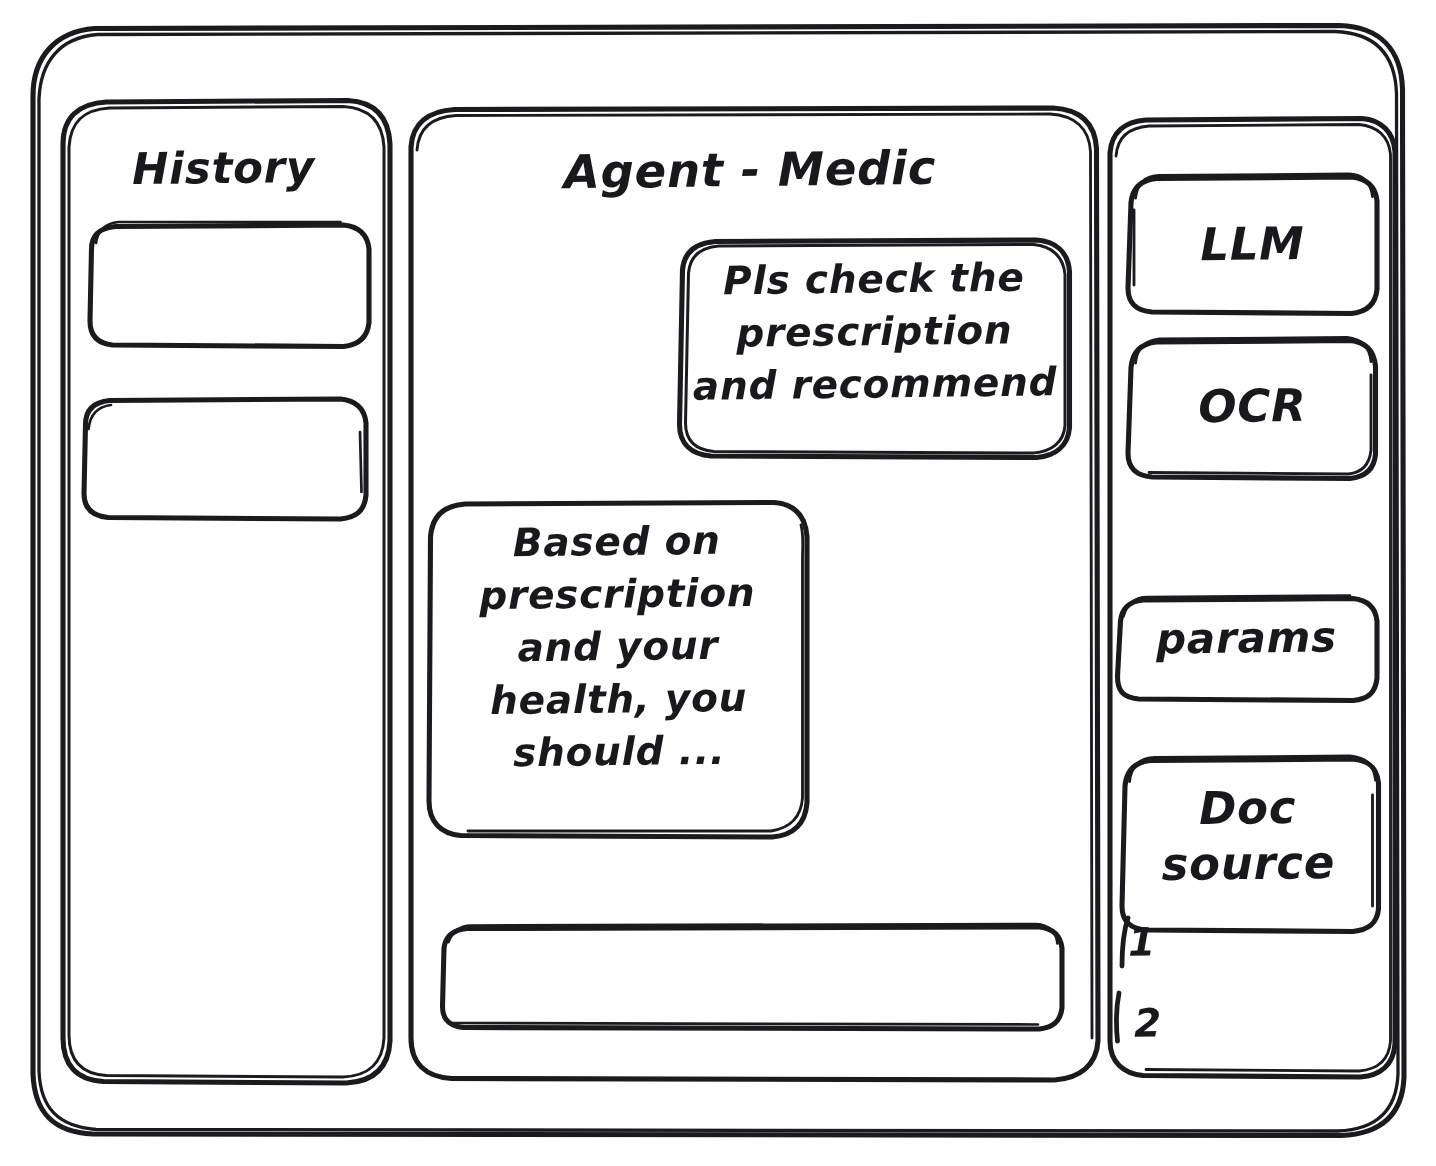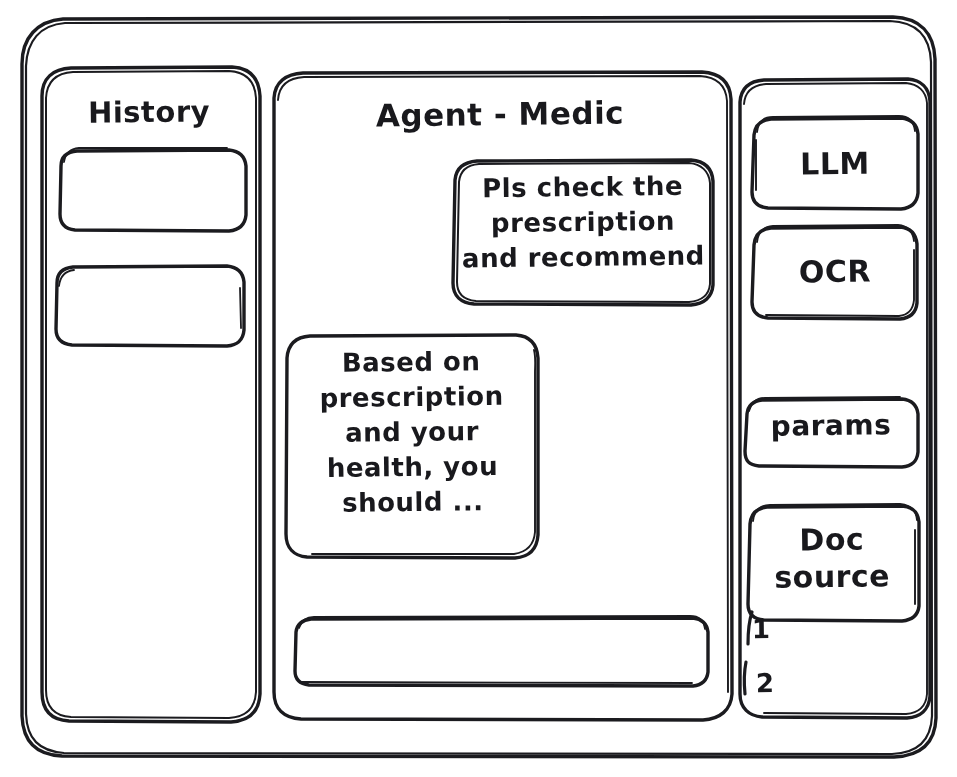--- a/index.html
+++ b/index.html
@@ -12,20 +12,21 @@
     width: 957px;
     height: 777px;
     font-family: "DejaVu Sans", sans-serif;
     overflow: hidden;
   }
   #canvas {
     position: relative;
     width: 957px;
     height: 777px;
     background: #ffffff;
+    font-style: italic;
   }
   
   #sketch {
     position: absolute;
     left: 0;
     top: 0;
     width: 957px;
     height: 777px;
     pointer-events: none;
   }

